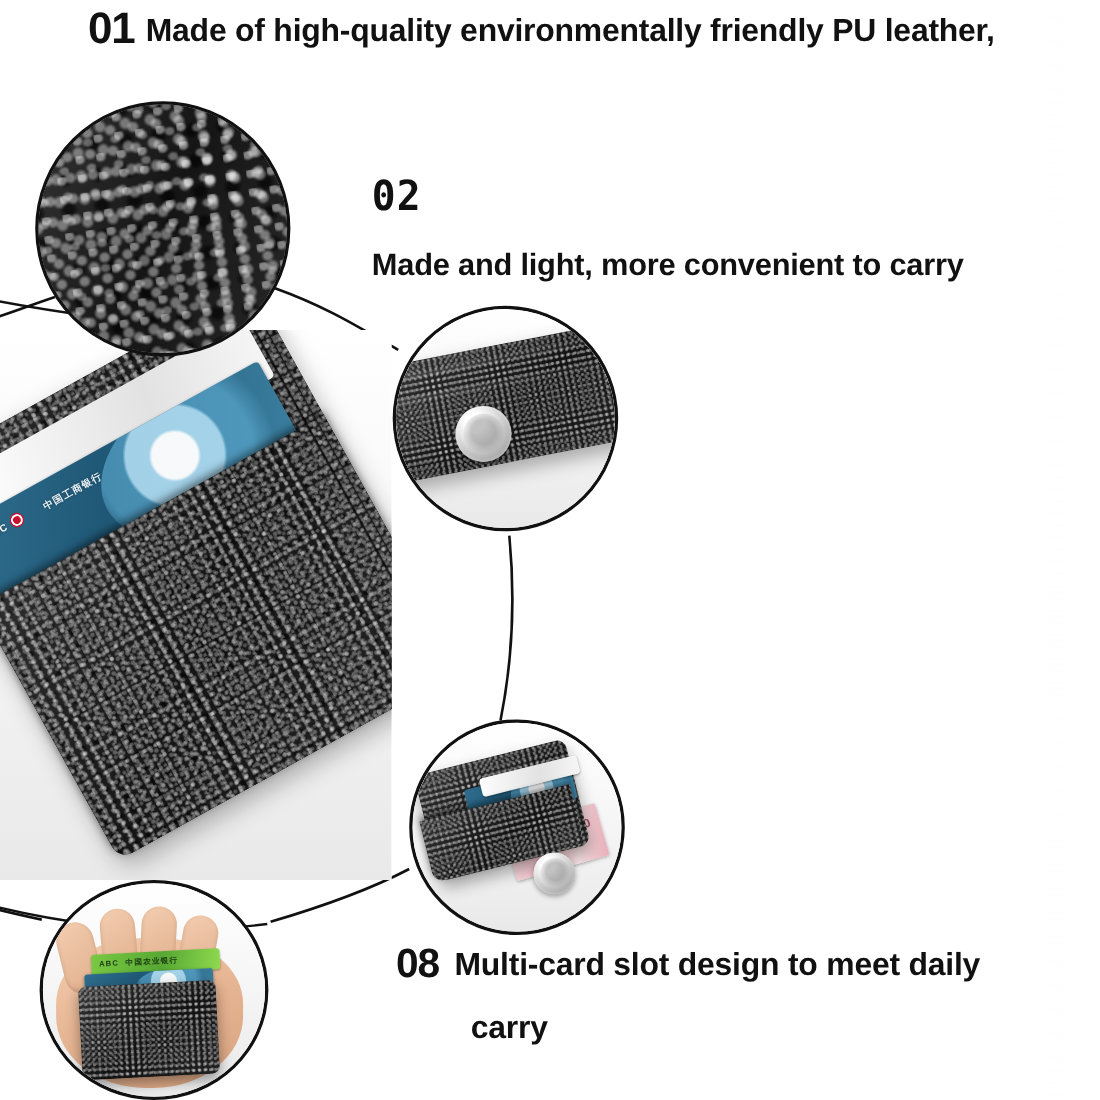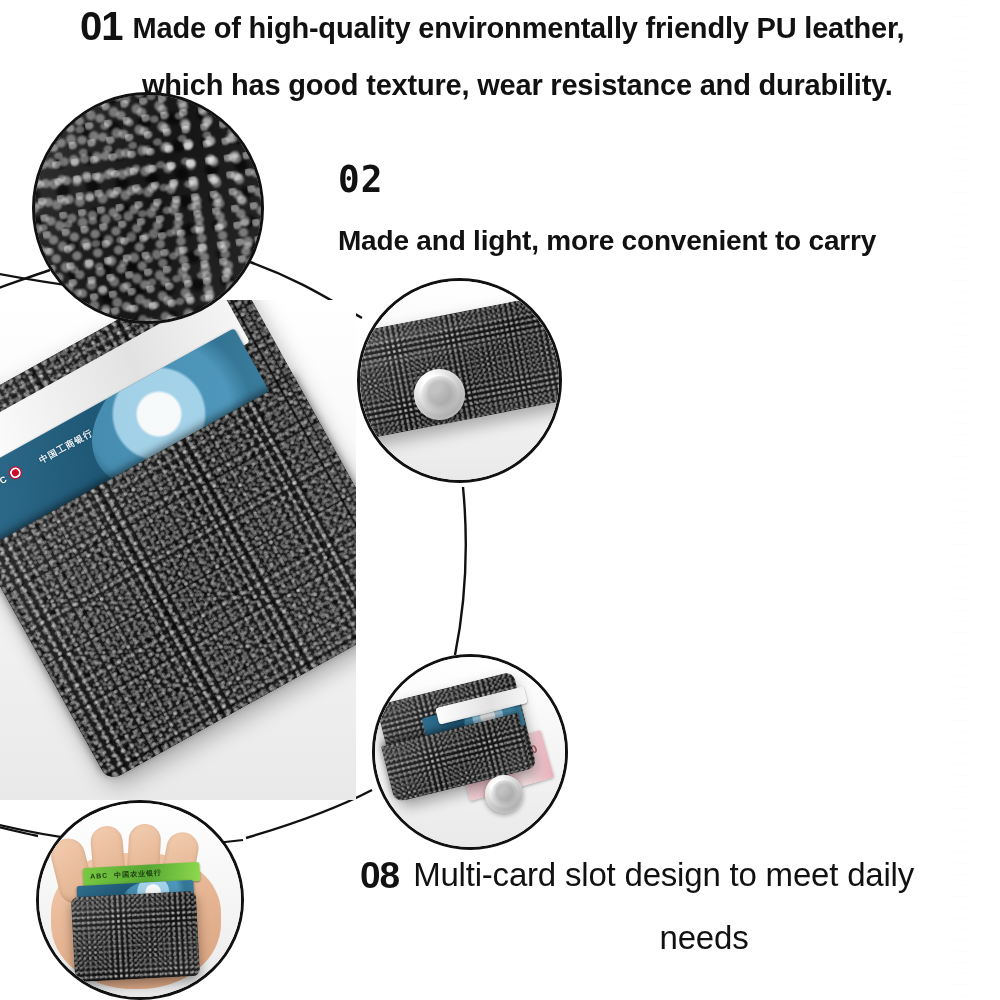--- a/index.html
+++ b/index.html
@@ -29,21 +29,21 @@
   #feature-02 .num{
      font-size:36px;font-weight:bold;letter-spacing:1px;
      font-family:"DejaVu Sans Mono","Liberation Mono",monospace;
      display:inline-block;transform:scaleY(1.05);
   }
   #feature-02 .txt{font-size:28px;font-weight:bold;letter-spacing:-.2px;}
   #feature-02 .l2{margin-top:26px;}
 
   #feature-03{left:360px;top:855px;width:620px;}
   #feature-03 .num{font-size:37px;margin-right:14px;vertical-align:-2px;}
-  #feature-03 .txt{font-size:33px;font-weight:normal;letter-spacing:-.2px;text-align:center;}
+  #feature-03 .txt{font-size:29px;font-weight:bold;letter-spacing:-.2px;}
   #feature-03 .l2{margin-left:68px;margin-top:22px;}
 
   
   .photo{position:absolute;overflow:hidden;background:#fff;}
   .circle-photo{border-radius:50%;border:3px solid #111;box-sizing:border-box;}
 
   
   .leather{
     background-color:#1a1a1a;
     background-image:
@@ -229,21 +229,20 @@
 
       <div class="leather" style="position:absolute;left:0;top:34%;width:100%;height:66%;border-radius:0 0 14px 14px;
                   box-shadow:0 -3px 8px rgba(0,0,0,.5);"></div>
     </div>
   </div>
 
   <div class="feature-block" id="feature-01">
     <span class="feat-line">
       <span class="num">01</span><span class="txt">Made of high-quality environmentally friendly PU leather,</span>
     </span>
-    <span class="feat-line l2 txt">which has good texture, wear resistance and durability.</span>
   </div>
 
   <div class="photo circle-photo" id="circle-leather-macro" style="left:32px;top:92px;width:232px;height:232px;">
     <div class="macro-fill"></div>
   </div>
 
   <div class="feature-block" id="feature-02">
     <span class="feat-line">
       <span class="num">02</span>
     </span>
@@ -309,21 +308,21 @@
 
     <div class="leather-fine" style="position:absolute;left:17%;top:47%;width:62%;height:44%;
                 transform:rotate(-3deg);border-radius:7px;
                 box-shadow:0 5px 12px rgba(0,0,0,.38);"></div>
   </div>
 
   <div class="feature-block" id="feature-03">
     <span class="feat-line">
       <span class="num">08</span><span class="txt">Multi-card slot design to meet daily</span>
     </span>
-    <span class="feat-line l2 txt">needs</span>
+    <span class="feat-line l2 txt">carry</span>
   </div>
 
   <div class="watermark" id="wm">
       <div class="wm-row">······</div>
       <div class="wm-row">······</div>
       <div class="wm-row">······</div>
       <div class="wm-row">······</div>
       <div class="wm-row">······</div>
       <div class="wm-row">······</div>
       <div class="wm-row">······</div>

